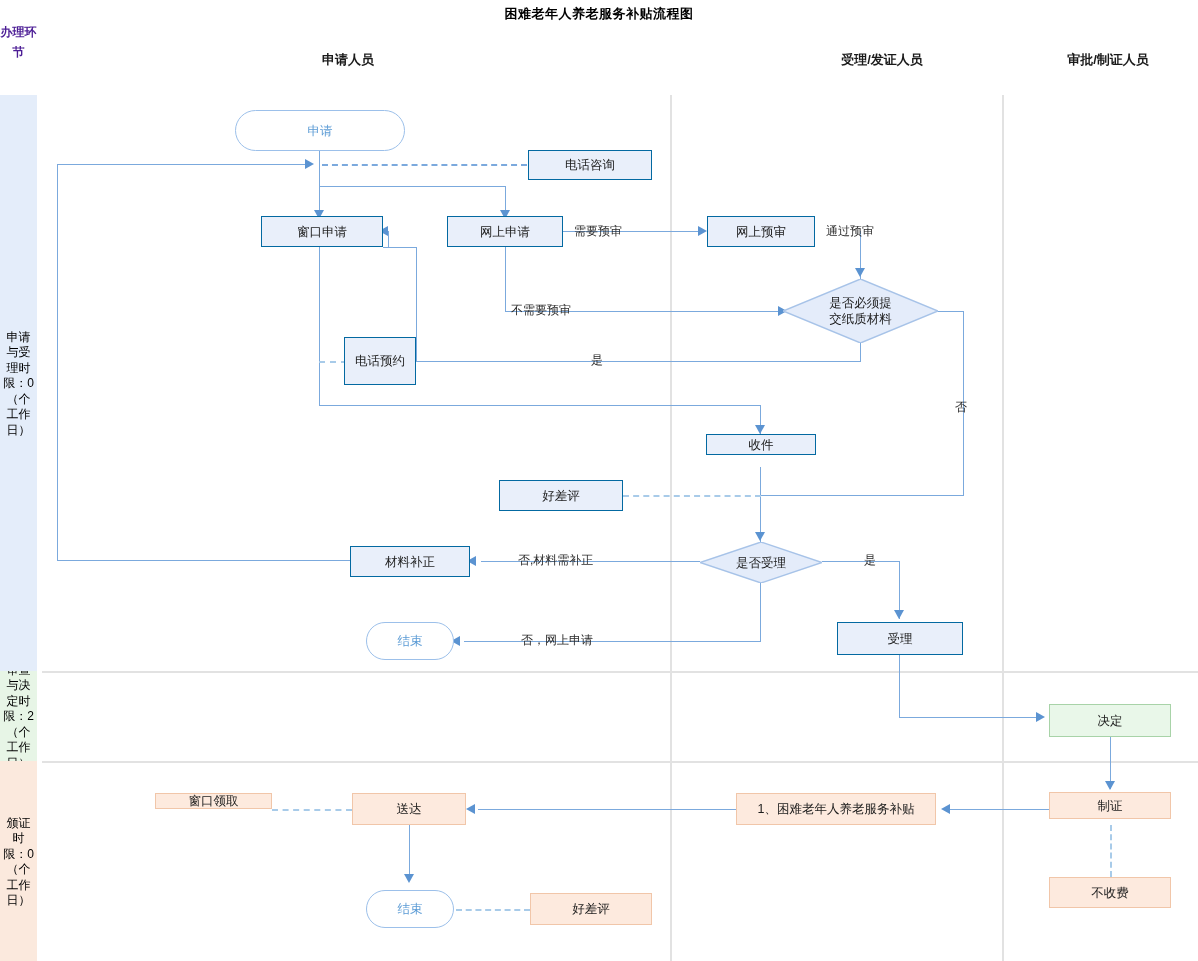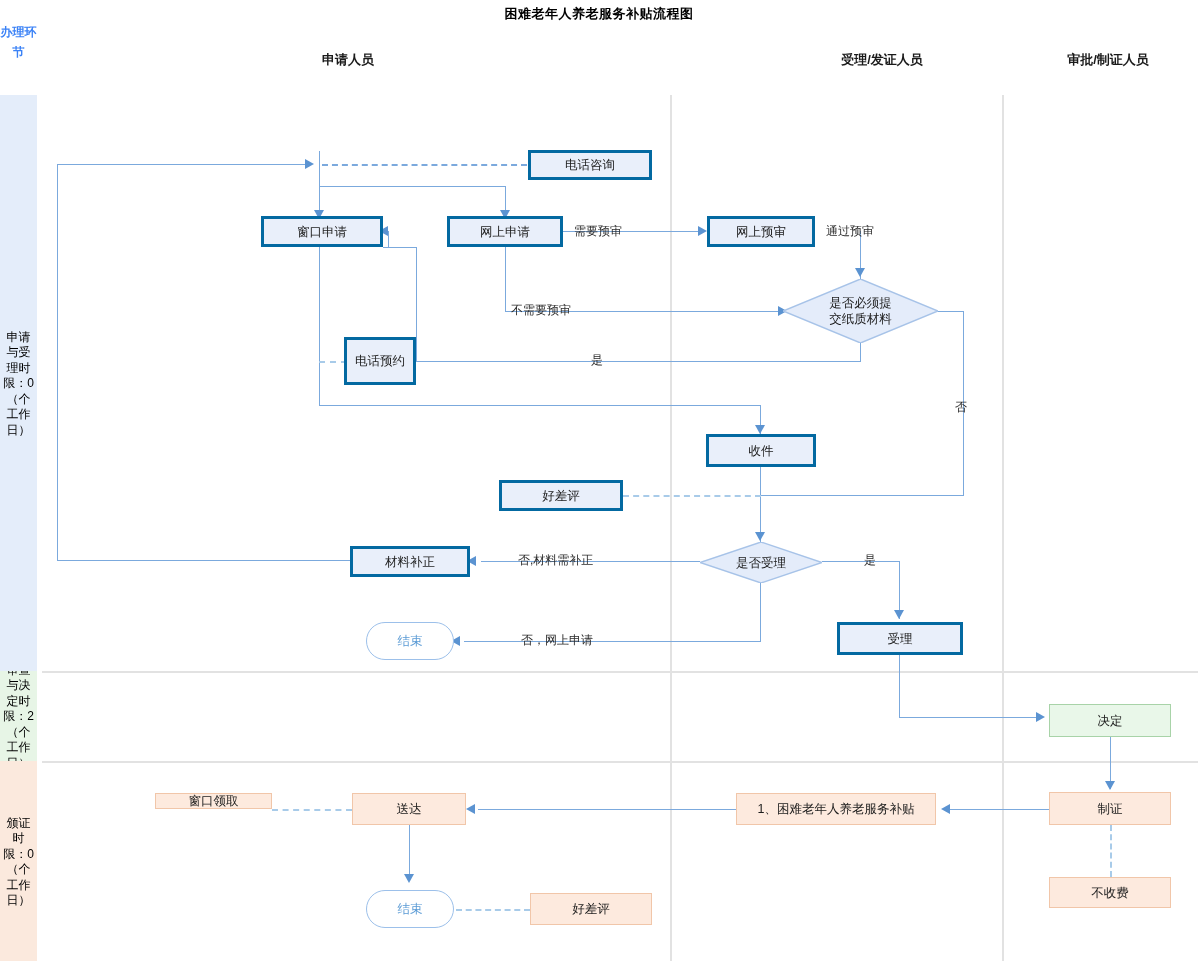--- a/index.html
+++ b/index.html
@@ -68,39 +68,39 @@
   }
   .stage-head {
     position: absolute;
     left: 0;
     top: 22px;
     width: 37px;
     font-size: 12px;
     line-height: 20px;
     text-align: center;
     font-weight: bold;
-    color: #3b82f6;
+    color: #4c1d95;
     word-break: break-all;
   }
 
   
   .node {
     position: absolute;
     box-sizing: border-box;
     display: flex;
     align-items: center;
     justify-content: center;
     text-align: center;
     font-size: 12.5px;
     line-height: 16px;
     white-space: nowrap;
   }
   .node.blue {
     background: #e9effa;
-    border: 3px solid #0369a1;
+    border: 1px solid #0369a1;
     color: #1c1c1c;
   }
   .node.term {
     background: #ffffff;
     border: 1px solid #9cc0ea;
     border-radius: 22px;
     color: #5b9bd5;
   }
   .node.green {
     background: #e9f7e9;
@@ -295,20 +295,21 @@
 
   <div class="edge-label" style="left:574px; top:224px;">需要预审</div>
   <div class="edge-label" style="left:826px; top:224px;">通过预审</div>
   <div class="edge-label" style="left:511px; top:303px;">不需要预审</div>
   <div class="edge-label" style="left:591px; top:353px;">是</div>
   <div class="edge-label vert" style="left:954px; top:392px;">否</div>
   <div class="edge-label" style="left:864px; top:553px;">是</div>
   <div class="edge-label" style="left:518px; top:553px;">否,材料需补正</div>
   <div class="edge-label" style="left:521px; top:633px;">否，网上申请</div>
 
+  <div class="node term" style="left:235px; top:110px; width:170px; height:41px;">申请</div>
 
   <div class="node blue" style="left:528px; top:150px; width:124px; height:30px;">电话咨询</div>
 
   <div class="node blue" style="left:261px; top:216px; width:122px; height:31px;">窗口申请</div>
 
   <div class="node blue" style="left:447px; top:216px; width:116px; height:31px;">网上申请</div>
 
   <div class="node blue" style="left:707px; top:216px; width:108px; height:31px;">网上预审</div>
 
   <div class="diamond" style="left:783px; top:279px; width:155px; height:64px;">
@@ -316,40 +317,40 @@
       <polygon points="77.5,0 155,32 77.5,64 0,32" fill="#e4ecfa" stroke="#a7c3e8" stroke-width="1.4"></polygon>
     </svg>
     <div class="dlabel">
       <span>是否必须提</span>
       <span>交纸质材料</span>
     </div>
   </div>
 
   <div class="node blue" style="left:344px; top:337px; width:72px; height:48px;">电话预约</div>
 
-  <div class="node blue" style="left:706px; top:434px; width:110px; height:33px;">收件</div>
+  <div class="node blue" style="left:706px; top:434px; width:110px; height:21px;">收件</div>
 
   <div class="node blue" style="left:499px; top:480px; width:124px; height:31px;">好差评</div>
 
   <div class="diamond" style="left:700px; top:542px; width:122px; height:41px;">
     <svg class="dshape" viewBox="0 0 122 41" preserveAspectRatio="none">
       <polygon points="61,0 122,20.5 61,41 0,20.5" fill="#e4ecfa" stroke="#a7c3e8" stroke-width="1.4"></polygon>
     </svg>
     <div class="dlabel">是否受理</div>
   </div>
 
   <div class="node blue" style="left:350px; top:546px; width:120px; height:31px;">材料补正</div>
 
   <div class="node term" style="left:366px; top:622px; width:88px; height:38px;">结束</div>
 
   <div class="node blue" style="left:837px; top:622px; width:126px; height:33px;">受理</div>
 
   <div class="node green" style="left:1049px; top:704px; width:122px; height:33px;text-align:center;">决定</div>
 
-  <div class="node peach" style="left:1049px; top:792px; width:122px; height:33px;">制证</div>
+  <div class="node peach" style="left:1049px; top:792px; width:122px; height:27px;">制证</div>
 
   <div class="node peach" style="left:1049px; top:877px; width:122px; height:31px;">不收费</div>
 
   <div class="node peach" style="left:736px; top:793px; width:200px; height:32px;">1、困难老年人养老服务补贴</div>
 
   <div class="node peach" style="left:352px; top:793px; width:114px; height:32px;">送达</div>
 
   <div class="node peach" style="left:155px; top:793px; width:117px; height:16px;">窗口领取</div>
 
   <div class="node term" style="left:366px; top:890px; width:88px; height:38px;">结束</div>

